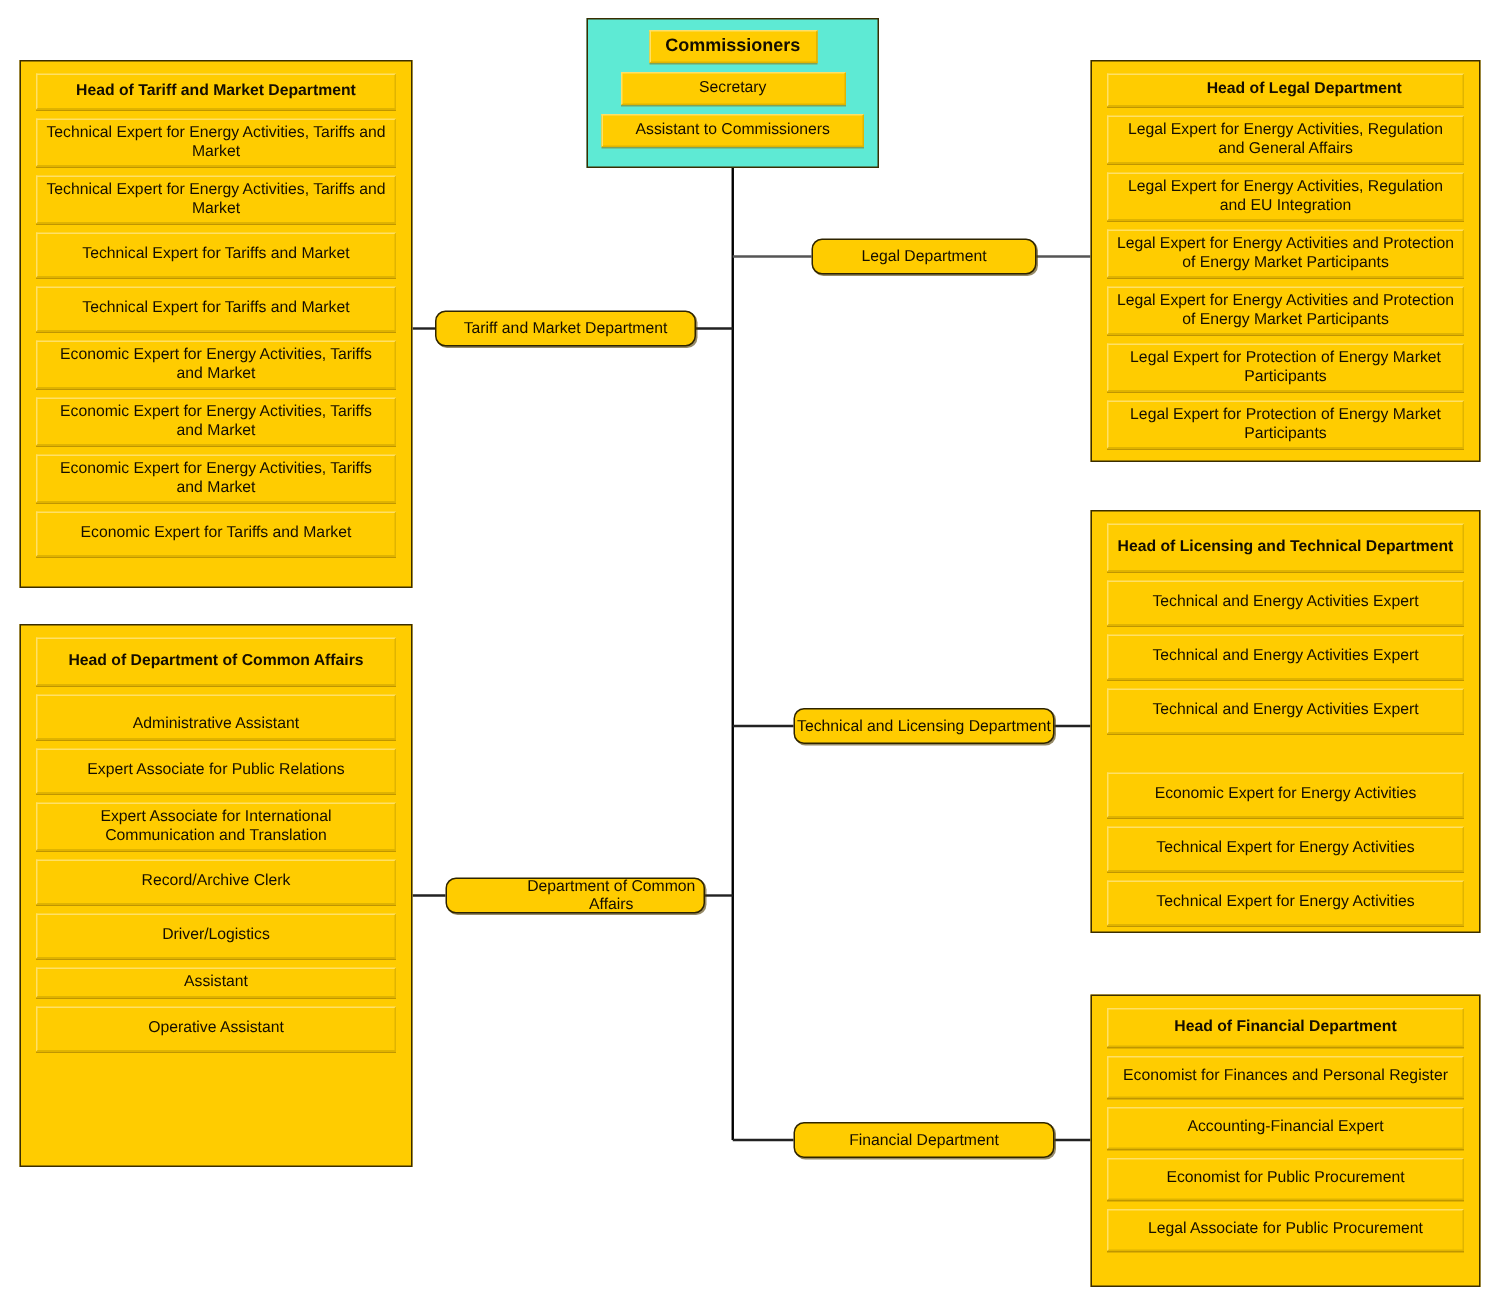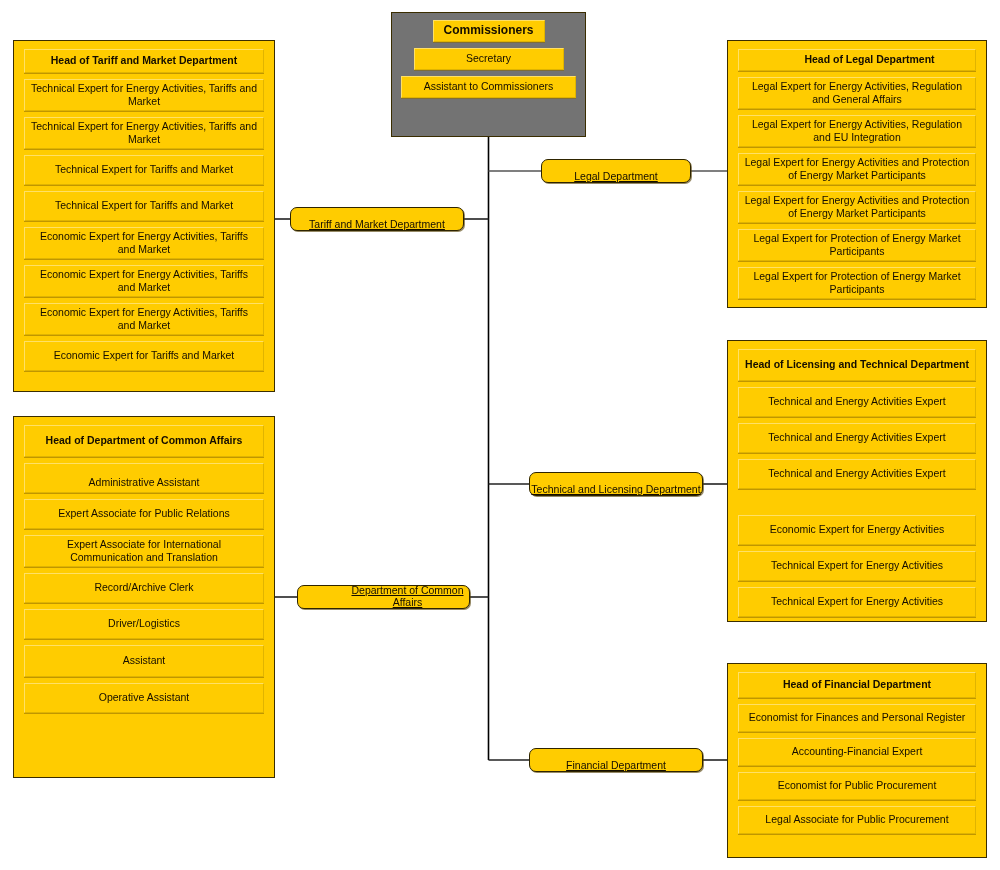--- a/index.html
+++ b/index.html
@@ -63,22 +63,22 @@
     font-weight: bold;
   }
   .role-card .txt { display: block; }
 
   
   #root-box {
     position: absolute;
     left: 391px;
     top: 12px;
     width: 195px;
-    height: 125px;
-    background: #737373;
+    height: 100px;
+    background: #5eead4;
     border: 1.5px solid #3a2d00;
     box-sizing: border-box;
     padding: 7px 9px;
   }
   #root-box .role-card { font-size: 10.5px; }
   #root-box .role-card.commissioners {
     font-size: 12px;
     font-weight: bold;
     width: 112px;
     margin-left: auto;
@@ -99,26 +99,25 @@
   
   .link-box {
     position: absolute;
     background: #FFCC00;
     border: 1.5px solid #2e2400;
     border-radius: 7px;
     box-sizing: border-box;
     color: #140d00;
     font-size: 10.5px;
     display: flex;
-    align-items: flex-end;
+    align-items: center;
     justify-content: center;
     text-align: center;
     box-shadow: 1px 1px 0 rgba(80,60,0,0.6);
     height: 24px;
-    text-decoration: underline;
   }
 </style>
 </head>
 <body>
 
 <div id="chart-root">
 
   <svg id="connectors" viewBox="0 0 1000 870" width="1000" height="870">
 
     <line x1="488.5" y1="112" x2="488.5" y2="760" stroke="#000000" stroke-width="1.6"></line>
@@ -209,21 +208,21 @@
     </div>
     <div class="role-card" style="height:32px;">
       <span class="txt">Expert Associate for International Communication and Translation</span>
     </div>
     <div class="role-card" style="height:30px;">
       <span class="txt">Record/Archive Clerk</span>
     </div>
     <div class="role-card" style="height:30px;">
       <span class="txt">Driver/Logistics</span>
     </div>
-    <div class="role-card" style="height:32px;">
+    <div class="role-card" style="height:20px;">
       <span class="txt">Assistant</span>
     </div>
     <div class="role-card" style="height:30px;">
       <span class="txt">Operative Assistant</span>
     </div>
   </div>
 
   <div class="dept-panel" id="panel-legal" style="left:727px; top:40px; width:260px; height:268px;">
     <div class="role-card head" style="height:22px;padding-left:30px;">
       <span class="txt">Head of Legal Department</span>

